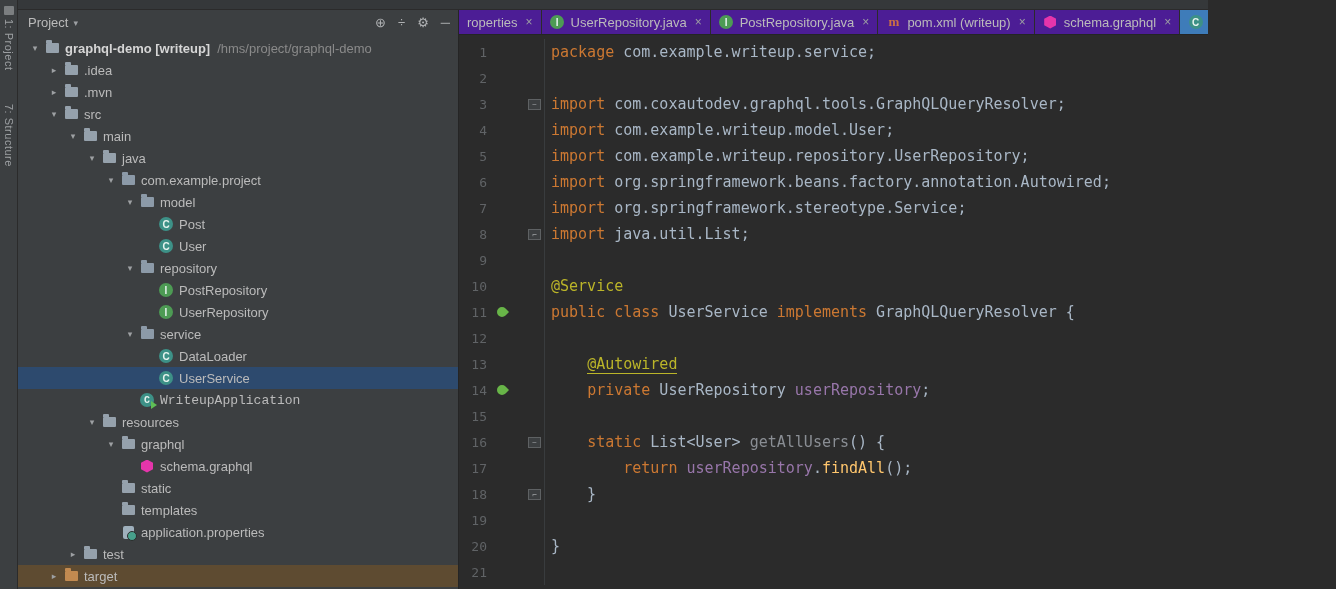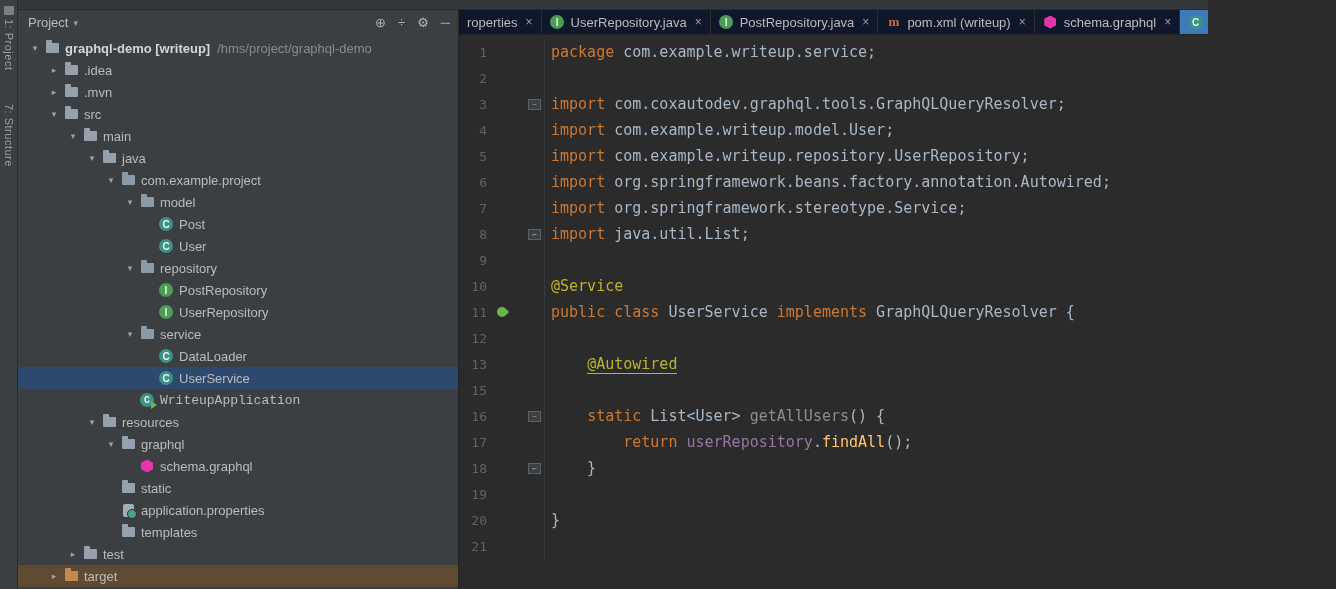--- a/index.html
+++ b/index.html
@@ -56,21 +56,21 @@
       border-left:6px solid #5FBE55; border-top:4px solid transparent; border-bottom:4px solid transparent; }
   .i-graphql { width:12px; height:13px; background:#E535AB;
       clip-path:polygon(50% 0,100% 25%,100% 75%,50% 100%,0 75%,0 25%); }
   .i-props { width:11px; height:13px; background:#9FB0BC; border-radius:2px; position:relative; }
   .i-props::after { content:""; position:absolute; right:-3px; bottom:-2px; width:8px; height:8px;
       border-radius:50%; background:#47A08B; border:1px solid #2B2B2B; }
   .maven-m { color:#CB7044; font-weight:bold; font-size:13px; font-family:"Liberation Serif",serif; }
 
   
   .editor { flex:1; display:flex; flex-direction:column; background:#2B2B2B; min-width:0; }
-  .tabbar { height:25px; background:#0f172a; display:flex; align-items:stretch;
+  .tabbar { height:25px; background:#4c1d95; display:flex; align-items:stretch;
             border-bottom:1px solid #232525; overflow:hidden; flex:none; }
   .tab { display:flex; align-items:center; gap:6px; padding:0 8px; font-size:13px; color:#BBBBBB;
          border-right:1px solid #2B2B2B; white-space:nowrap; cursor:pointer; flex:none; }
   .tab.active { background:#3E7CB9; color:#FFFFFF; }
   .tab-icon { display:flex; align-items:center; justify-content:center; width:15px; }
   .tab-close { color:#9DA0A3; font-size:12px; margin-left:2px; cursor:pointer; }
 
   .code-area { flex:1; overflow:hidden; padding-top:4px; }
   .code-line { display:flex; height:26px; align-items:center; }
   .gutter { width:86px; flex:none; display:flex; align-items:center; height:100%;
@@ -268,30 +268,30 @@
             <div class="tree-row" style="padding-left: 84px;">
               <span class="tree-arrow"></span>
               <span class="tree-icon">
                 <span class="i-folder"></span>
               </span>
               <span>static</span>
             </div>
             <div class="tree-row" style="padding-left: 84px;">
               <span class="tree-arrow"></span>
               <span class="tree-icon">
+                <span class="i-folder"></span>
+              </span>
+              <span>templates</span>
+            </div>
+            <div class="tree-row" style="padding-left: 84px;">
+              <span class="tree-arrow"></span>
+              <span class="tree-icon">
                 <span class="i-props"></span>
               </span>
               <span>application.properties</span>
-            </div>
-            <div class="tree-row" style="padding-left: 84px;">
-              <span class="tree-arrow"></span>
-              <span class="tree-icon">
-                <span class="i-folder"></span>
-              </span>
-              <span>templates</span>
             </div>
             <div class="tree-row" style="padding-left: 46px;">
               <span class="tree-arrow">▸</span>
               <span class="tree-icon">
                 <span class="i-folder"></span>
               </span>
               <span>test</span>
             </div>
             <div class="tree-row excluded" style="padding-left: 27px;">
               <span class="tree-arrow">▸</span>
@@ -444,20 +444,30 @@
             <div class="code-line">
               <div class="gutter">
                 <span class="lnum">13</span>
                 <span class="gicon"></span>
                 <span class="gfold"></span>
               </div>
               <span class="ltext"><span class="tk-pl">    </span><span class="tk-annu">@Autowired</span></span>
             </div>
             <div class="code-line">
               <div class="gutter">
+                <span class="lnum">14</span>
+                <span class="gicon">
+                  <span class="bean"></span>
+                </span>
+                <span class="gfold"></span>
+              </div>
+              <span class="ltext"><span class="tk-pl">    </span><span class="tk-kw">private</span><span class="tk-pl"> UserRepository </span><span class="tk-fld">userRepository</span><span class="tk-pl">;</span></span>
+            </div>
+            <div class="code-line">
+              <div class="gutter">
                 <span class="lnum">15</span>
                 <span class="gicon"></span>
                 <span class="gfold"></span>
               </div>
               <span class="ltext"></span>
             </div>
             <div class="code-line">
               <div class="gutter">
                 <span class="lnum">16</span>
                 <span class="gicon"></span>

